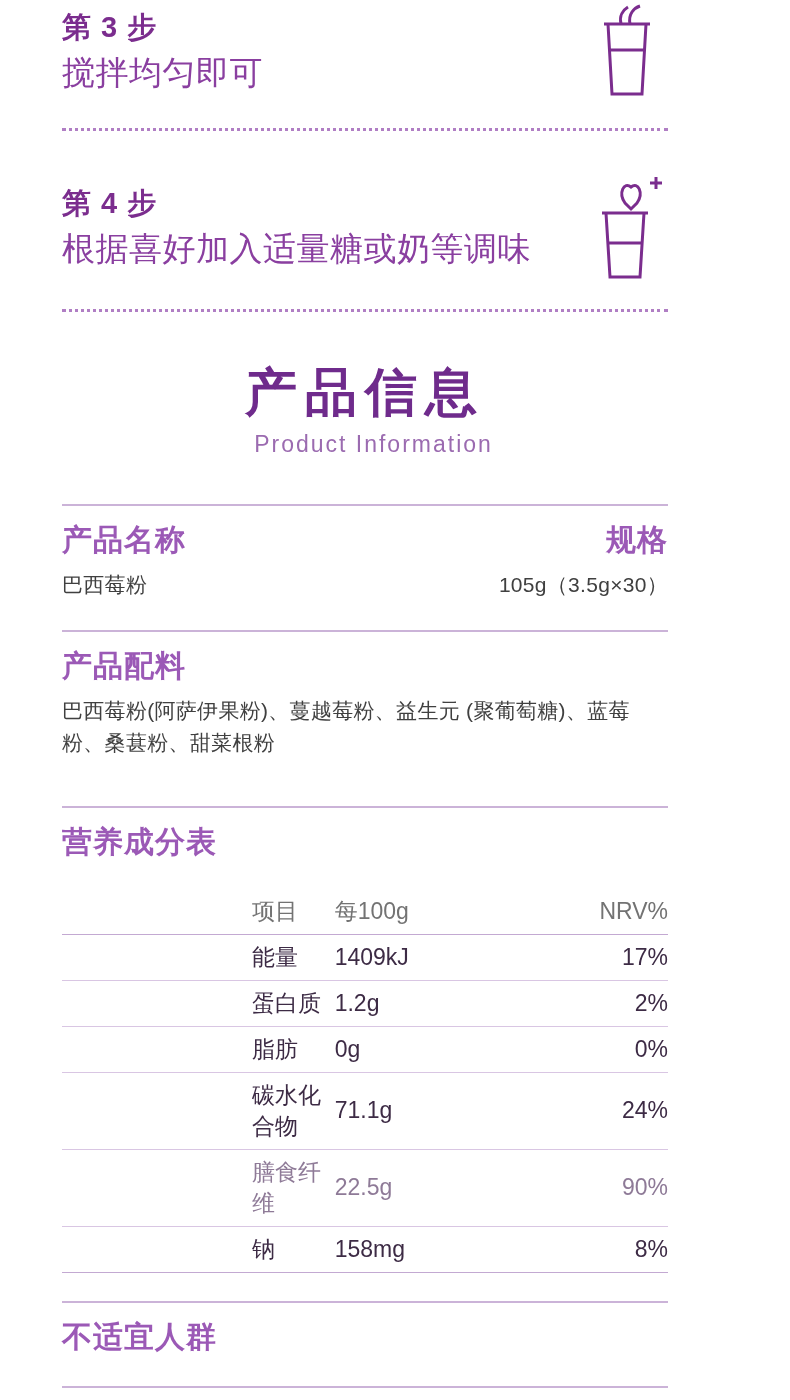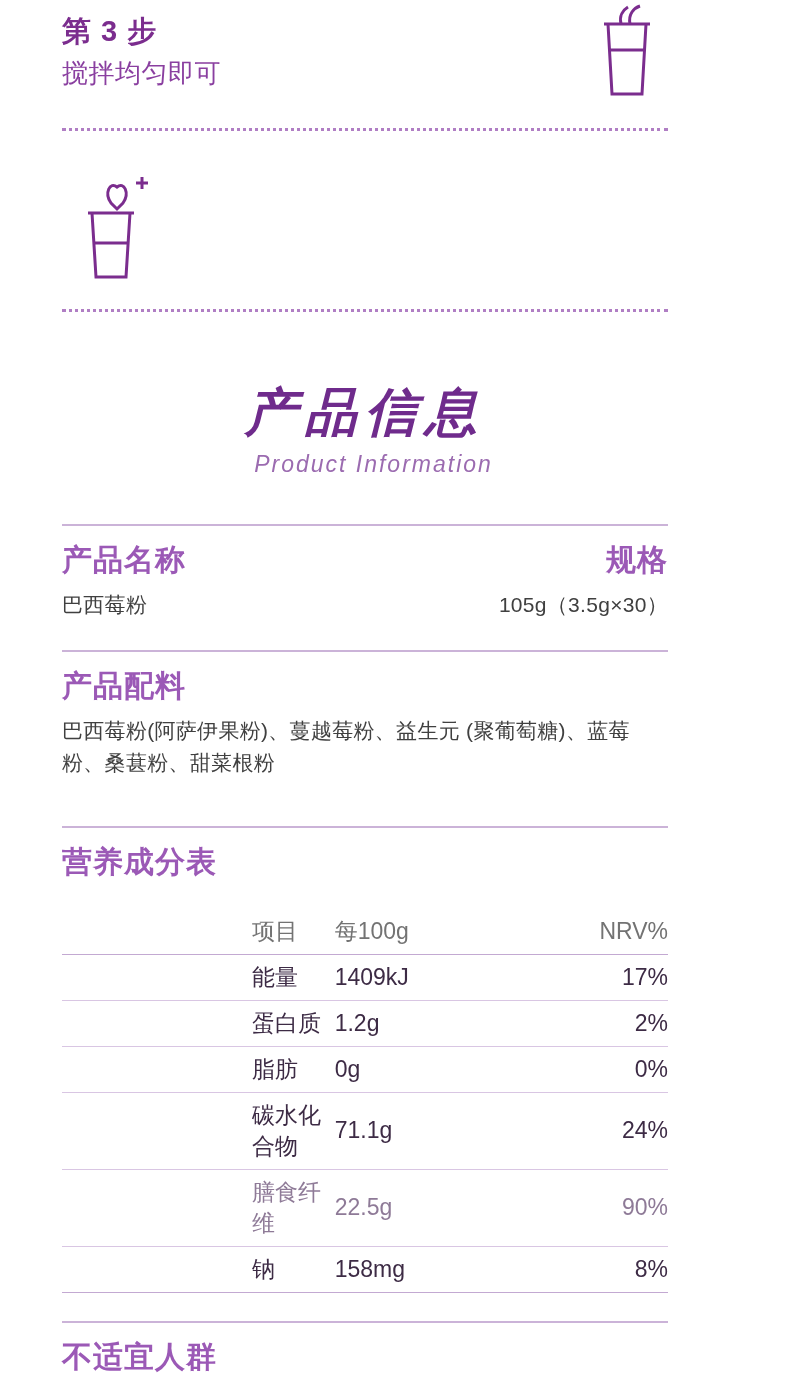--- a/index.html
+++ b/index.html
@@ -37,21 +37,21 @@
   }
   .step-texts { flex: 1 1 auto; }
   .step-title {
     font-size: 29px;
     font-weight: bold;
     color: #7b2d8e;
     letter-spacing: 1px;
     line-height: 1.25;
   }
   .step-desc {
-    font-size: 26px;
+    font-size: 33px;
     color: #8a3fa0;
     line-height: 1.35;
     margin-top: 6px;
     letter-spacing: 0.5px;
   }
   .step-icon {
     flex: 0 0 auto;
     width: 96px;
     display: flex;
     justify-content: center;
@@ -59,22 +59,21 @@
   }
   .dotted-sep {
     margin: 0 62px 0 62px;
     border-top: 3px dotted #b07ec4;
     height: 0;
   }
 
   
   .prod-info-head {
     text-align: center;
-    margin-top: 72px;
-    font-style: italic;
+    margin-top: 52px;
   }
   .prod-info-cn {
     font-size: 52px;
     font-weight: bold;
     color: #6f2b8c;
     letter-spacing: 8px;
     line-height: 1.1;
   }
   .prod-info-en {
     font-size: 23px;
@@ -164,20 +163,24 @@
           <path d="M52 20 C50 10 56 4 62 2" stroke="#7b2d8e" stroke-width="3" fill="none"></path>
           <path d="M43 20 C41 12 45 6 50 3" stroke="#7b2d8e" stroke-width="3" fill="none"></path>
         </svg>
       </div>
     </div>
   </div>
   <div class="dotted-sep" style="margin-top:28px;"></div>
 
   <div class="step-block" style="padding-top:42px;">
     <div class="step-inner">
+      <div class="step-texts">
+        <div class="step-title">第 4 步</div>
+        <div class="step-desc">根据喜好加入适量糖或奶等调味</div>
+      </div>
       <div class="step-icon">
         <svg width="92" height="110" viewBox="0 0 92 110" fill="none" xmlns="http://www.w3.org/2000/svg">
           <path d="M28 40 L32 104 H62 L66 40" stroke="#7b2d8e" stroke-width="3" fill="none"></path>
           <line x1="24" y1="40" x2="70" y2="40" stroke="#7b2d8e" stroke-width="3"></line>
           <line x1="29" y1="70" x2="65" y2="70" stroke="#7b2d8e" stroke-width="3"></line>
           <path d="M47 30 C40 20 46 8 53 14 C60 8 66 20 59 30 L53 36 Z" stroke="#7b2d8e" stroke-width="3" fill="none"></path>
           <line x1="72" y1="10" x2="84" y2="10" stroke="#7b2d8e" stroke-width="3"></line>
           <line x1="78" y1="4" x2="78" y2="16" stroke="#7b2d8e" stroke-width="3"></line>
         </svg>
       </div>

